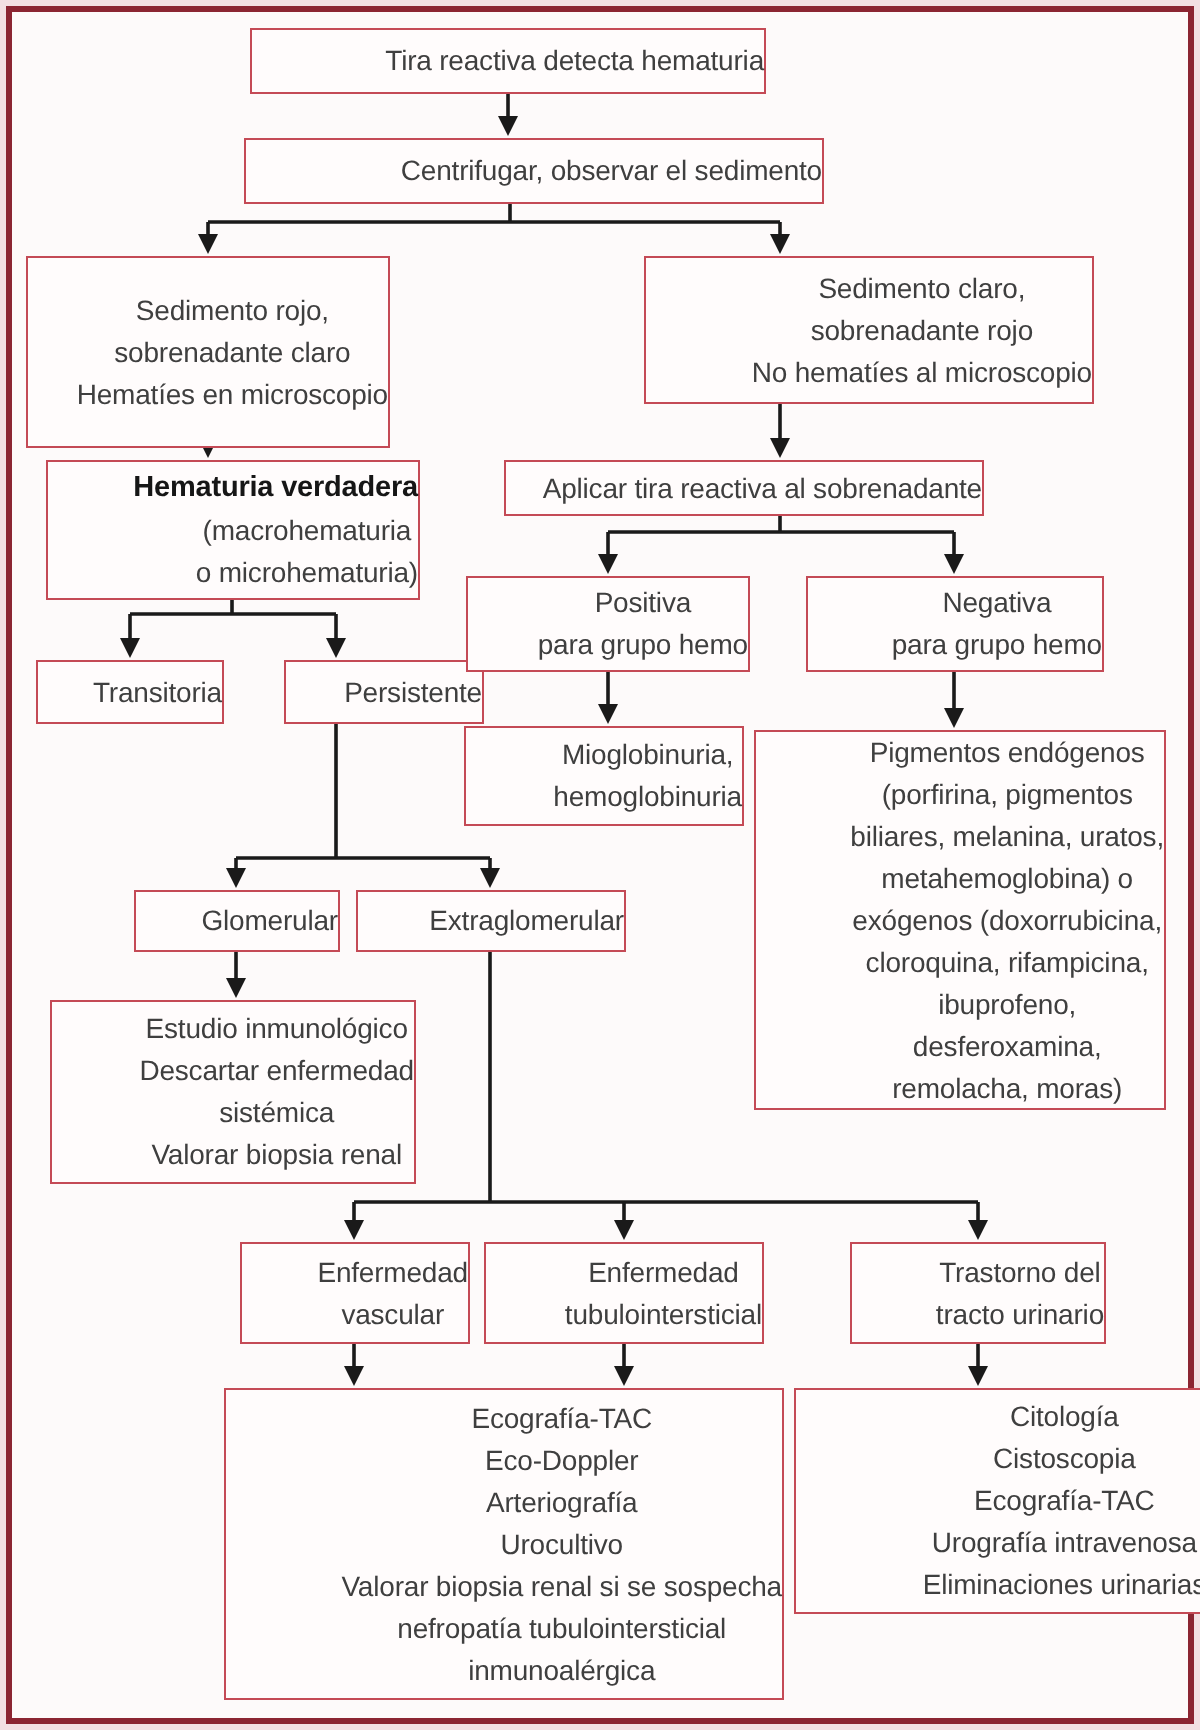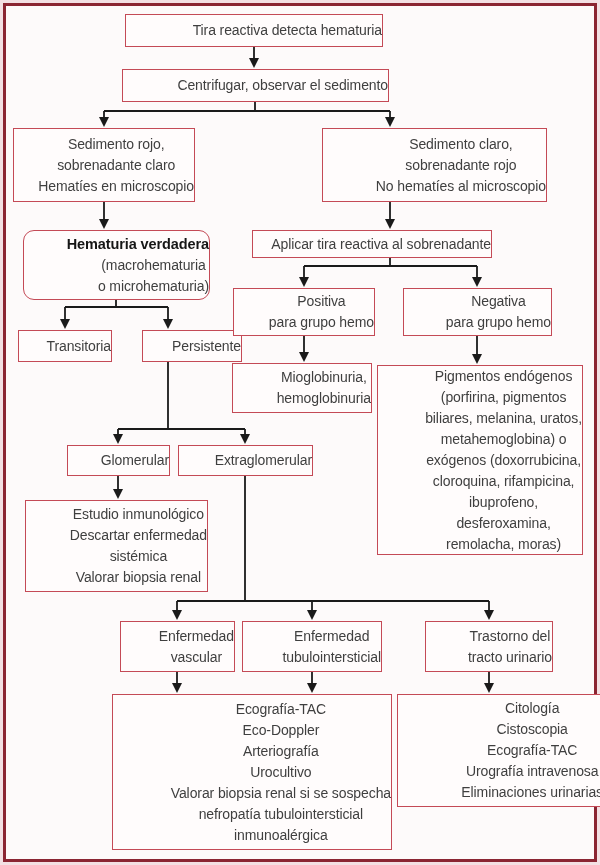--- a/index.html
+++ b/index.html
@@ -109,37 +109,37 @@
 
     <line class="flow" x1="177" y1="672" x2="177" y2="691" marker-end="url(#arrow)"></line>
     <line class="flow" x1="312" y1="672" x2="312" y2="691" marker-end="url(#arrow)"></line>
     <line class="flow" x1="489" y1="672" x2="489" y2="691" marker-end="url(#arrow)"></line>
   </svg>
 
   <div class="node" style="left:125px;top:14px;width:258px;height:33px;">
     <div>Tira reactiva detecta hematuria</div>
   </div>
 
-  <div class="node" style="left:122px;top:69px;width:267px;height:33px;">
+  <div class="node" style="left:122px;top:69px;width:290px;height:33px;">
     <div>Centrifugar, observar el sedimento</div>
   </div>
 
-  <div class="node" style="left:13px;top:128px;width:182px;height:74px;">
+  <div class="node" style="left:13px;top:128px;width:182px;height:96px;">
     <div>Sedimento rojo,
 sobrenadante claro
 Hematíes en microscopio</div>
   </div>
 
   <div class="node" style="left:278px;top:128px;width:225px;height:74px;margin-left:44px;">
     <div>Sedimento claro,
 sobrenadante rojo
 No hematíes al microscopio</div>
   </div>
 
-  <div class="node" style="left:23px;top:230px;width:187px;height:70px;border-radius:11px;">
+  <div class="node" style="left:23px;top:230px;width:187px;height:70px;">
     <div class="node-title">Hematuria verdadera</div>
     <div>(macrohematuria
 o microhematuria)</div>
   </div>
 
   <div class="node" style="left:252px;top:230px;width:240px;height:28px;">
     <div>Aplicar tira reactiva al sobrenadante</div>
   </div>
 
   <div class="node" style="left:18px;top:330px;width:94px;height:32px;">

